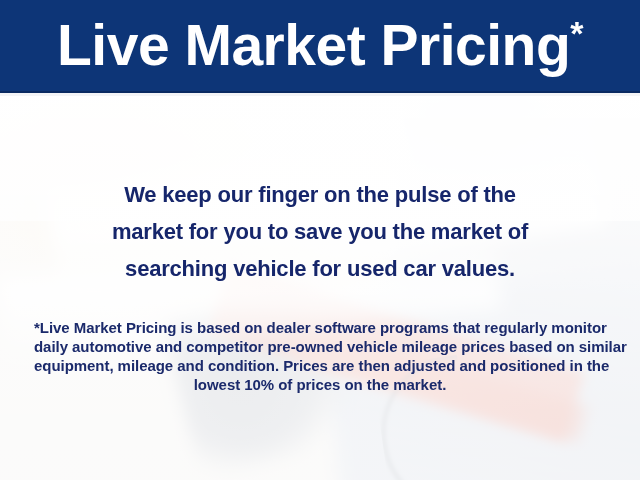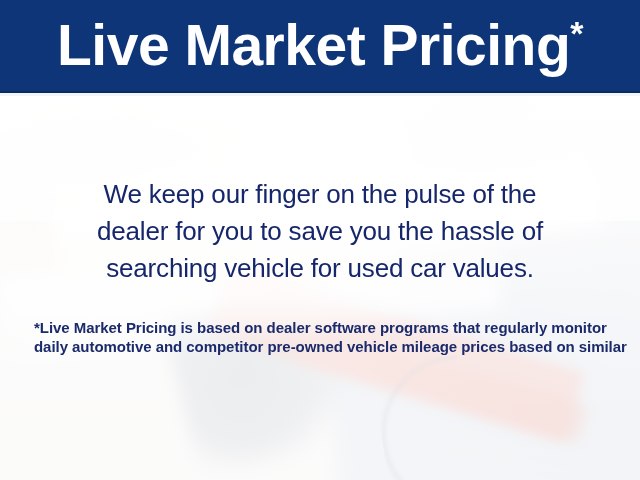--- a/index.html
+++ b/index.html
@@ -208,22 +208,22 @@
   }
 
   
   .headline {
     position: absolute;
     left: 0;
     top: 176px;
     width: 100%;
     text-align: center;
     color: #16266b;
-    font-size: 26px;
-    font-weight: normal;
+    font-size: 22px;
+    font-weight: bold;
     line-height: 37px;
     letter-spacing: -0.2px;
   }
   .headline .hl-line { display: block; }
 
   
   .fineprint {
     position: absolute;
     left: 34px;
     right: 34px;
@@ -259,22 +259,24 @@
     <div class="bg-veil-top"></div>
   </div>
 
   <div class="header-band">
     <h1 class="header-title"><span>Live Market Pricing</span><span class="star">*</span></h1>
   </div>
   <div class="header-rule"></div>
 
   <div class="headline">
     <span class="hl-line">We keep our finger on the pulse of the</span>
-    <span class="hl-line">dealer for you to save you the hassle of</span>
+    <span class="hl-line">market for you to save you the market of</span>
     <span class="hl-line">searching vehicle for used car values.</span>
   </div>
 
   <div class="fineprint">
     <span class="fp-line">*Live Market Pricing is based on dealer software programs that regularly monitor</span>
     <span class="fp-line">daily automotive and competitor pre-owned vehicle mileage prices based on similar</span>
+    <span class="fp-line">equipment, mileage and condition. Prices are then adjusted and positioned in the</span>
+    <span class="fp-line">lowest 10% of prices on the market.</span>
   </div>
 
 </div>
 
 </body></html>

